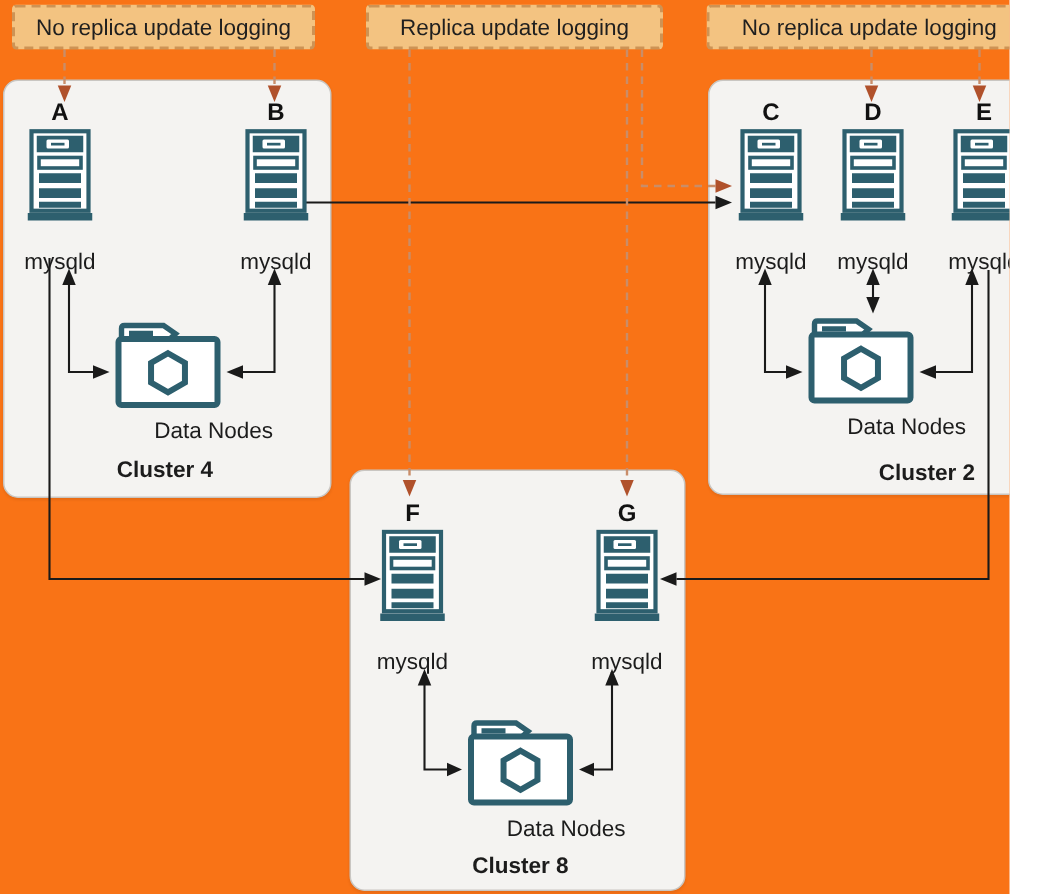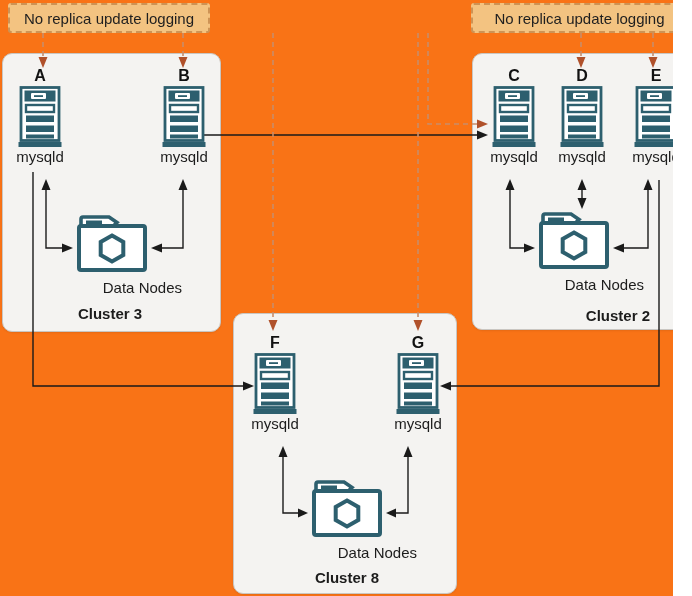--- a/index.html
+++ b/index.html
@@ -16,21 +16,21 @@
     position:absolute;background:#f4f3f1;border:1px solid #c9c6c2;border-radius:10px;
     box-shadow:0 1px 2px rgba(0,0,0,0.08);z-index:1;
   }
   .cluster-name{
     position:absolute;width:140px;text-align:center;font-size:15px;font-weight:700;
     color:#1c1c1c;z-index:3;
   }
   .server{position:absolute;width:64px;text-align:center;z-index:3;}
   .server .letter{height:20px;line-height:20px;font-size:16px;font-weight:700;color:#111;}
   .server svg{display:block;margin:0 auto;}
-  .server .daemon{margin-top:0;font-size:15px;color:#1c1c1c;}
+  .server .daemon{margin-top:18px;font-size:15px;color:#1c1c1c;}
   .folder{position:absolute;width:140px;text-align:right;z-index:3;}
   .folder svg{display:block;margin:0 auto;}
   .folder .label{margin-top:5px;font-size:15px;color:#1c1c1c;}
   .wires{position:absolute;left:0;top:0;z-index:2;}
 </style>
 </head>
 <body>
 
 <div class="canvas">
 
@@ -91,20 +91,23 @@
       <polygon points="653,68 648.5,57 657.5,57"></polygon>
       <polygon points="273,331 268.5,320 277.5,320"></polygon>
       <polygon points="418,331 413.5,320 422.5,320"></polygon>
       <polygon points="488,124 477,119.5 477,128.5"></polygon>
     </g>
   </svg>
 
   <div class="note" style="left:8px;top:3px;width:198px;">
     <span>No replica update logging</span>
   </div>
+  <div class="note" style="left:244px;top:3px;width:194px;">
+    <span>Replica update logging</span>
+  </div>
   <div class="note" style="left:471px;top:3px;width:213px;">
     <span>No replica update logging</span>
   </div>
 
   <div class="server" style="left:8px;top:66px;">
     <div class="letter">A</div>
     <svg width="44" height="62" viewBox="0 0 44 62">
       <rect x="3" y="1.5" width="38" height="53" fill="#fff" stroke="#2d5f6e" stroke-width="2.8"></rect>
       <rect x="6.5" y="4.5" width="31" height="11" fill="#2d5f6e"></rect>
       <rect x="13" y="7" width="15" height="6" rx="1" fill="#fff"></rect>
@@ -237,17 +240,17 @@
   <div class="folder" style="left:277px;top:477px;">
     <svg width="74" height="62" viewBox="0 0 74 62">
       <path d="M6,16 V7 Q6,5 8,5 H34 L42,10.5 L36,16 Z" fill="#fff" stroke="#2d5f6e" stroke-width="3.6"></path>
       <rect x="11" y="8.5" width="16" height="3.5" fill="#2d5f6e"></rect>
       <rect x="4" y="14" width="66" height="44" rx="2" fill="#fff" stroke="#2d5f6e" stroke-width="4"></rect>
       <polygon points="37,23.5 48.3,30 48.3,43 37,49.5 25.7,43 25.7,30" fill="#fff" stroke="#2d5f6e" stroke-width="4"></polygon>
     </svg>
     <div class="label">Data Nodes</div>
   </div>
 
-  <div class="cluster-name" style="left:40px;top:305px;">Cluster 3</div>
+  <div class="cluster-name" style="left:40px;top:305px;">Cluster 4</div>
   <div class="cluster-name" style="left:510px;top:307px;text-align:right;">Cluster 2</div>
   <div class="cluster-name" style="left:277px;top:569px;">Cluster 8</div>
 
 </div>
 
 </body></html>

